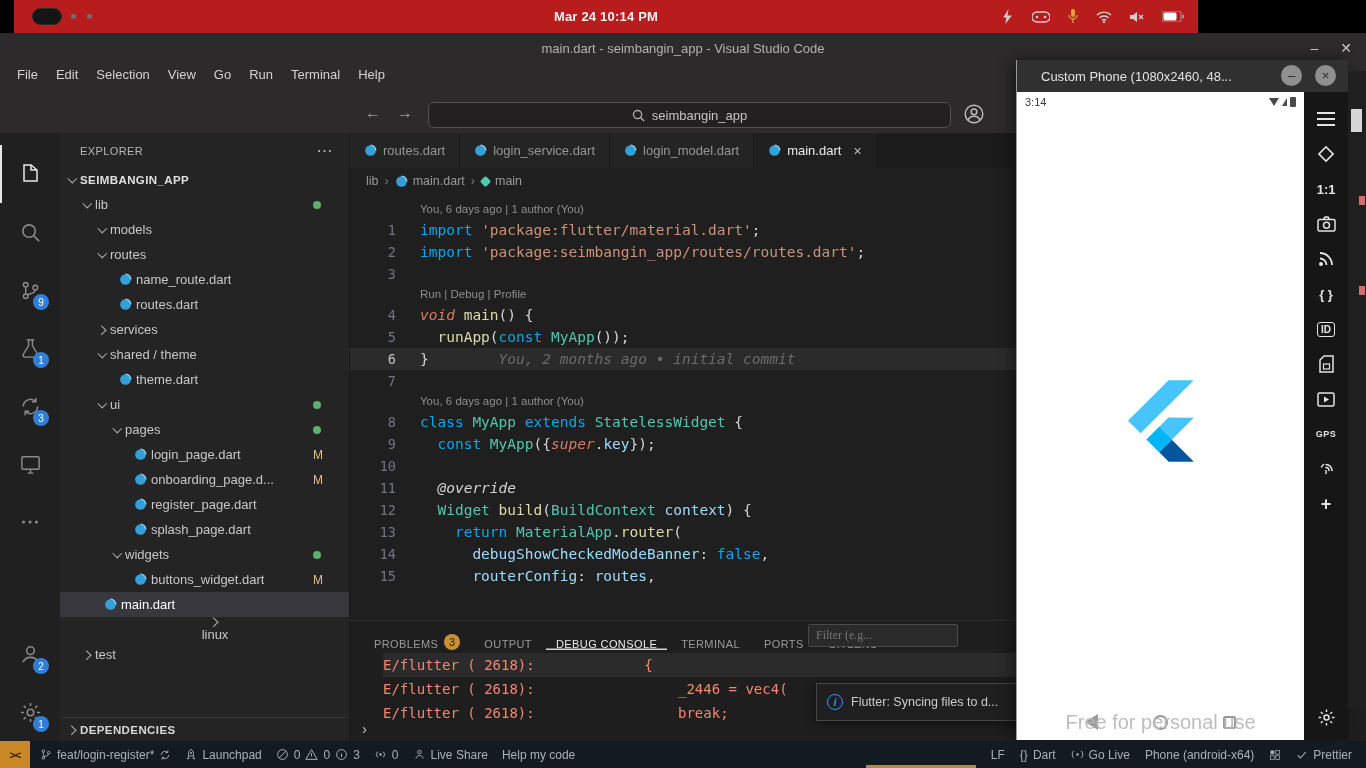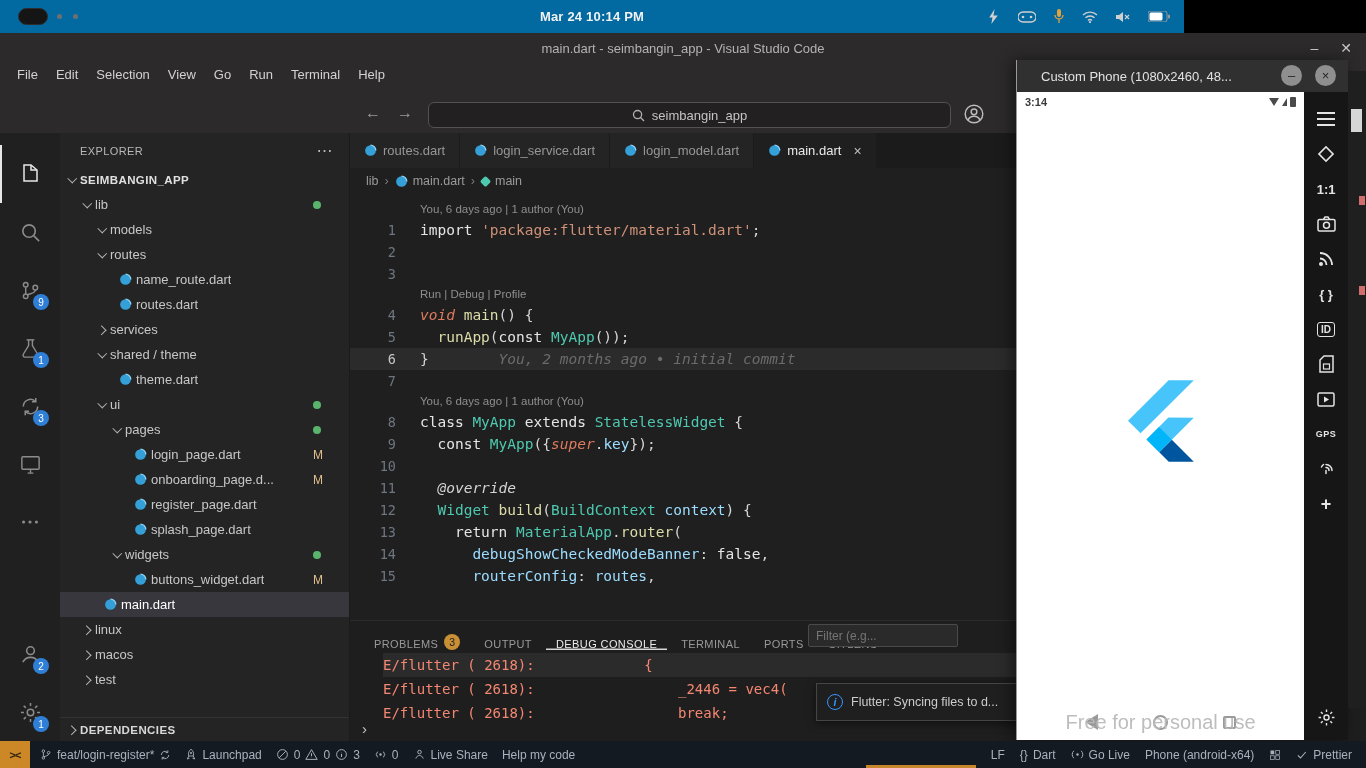--- a/index.html
+++ b/index.html
@@ -1,20 +1,20 @@
 <!DOCTYPE html>
 <html><head>
 <meta charset="utf-8">
 <style>
   *{margin:0;padding:0;box-sizing:border-box}
   html,body{width:1366px;height:768px;overflow:hidden}
   body{background:#000;font-family:"Liberation Sans",sans-serif;color:#ccc;position:relative}
 
   
-  .macos-bar{position:absolute;top:0;left:0;width:1184px;height:33px;background:#0369a1;display:flex;align-items:center;z-index:90}
+  .macos-bar{position:absolute;top:0;left:14px;width:1184px;height:33px;background:#b91c1c;display:flex;align-items:center;z-index:90}
   .macos-pill{position:absolute;left:18px;top:8px;width:30px;height:17px;border-radius:9px;background:#151515;border:1px solid #2c2c2c}
   .macos-dot{position:absolute;top:14px;width:5px;height:5px;border-radius:50%;background:#6f6f6f}
   .macos-clock{position:absolute;left:50%;transform:translateX(-50%);font-size:13px;font-weight:bold;color:#f2f2f2;letter-spacing:.2px}
   .macos-right{position:absolute;right:14px;top:0;height:33px;display:flex;align-items:center;gap:18px}
   .macos-right svg{display:block}
 
   
   .vscode{position:absolute;top:33px;left:0;width:1366px;height:735px;background:#1f1f1f;display:flex;flex-direction:column}
   .titlebar{height:30px;background:#2c2a2b;position:relative;display:flex;align-items:center;justify-content:center;flex:none}
   .titlebar-text{font-size:13px;color:#b3b3b3}
@@ -63,37 +63,37 @@
   .bc-sep{color:#7c7c7c}
   .sym-icon{width:9px;height:9px;background:#4ec9b0;display:inline-block;border-radius:2px;transform:rotate(45deg) scale(.9)}
 
   .code-scroll{flex:1;overflow:hidden;padding-top:6px;font-family:"DejaVu Sans Mono",monospace;position:relative}
   .lens-row{height:19px;line-height:19px;padding-left:70px;font-size:11.5px;color:#8e8e8e;font-family:"Liberation Sans",sans-serif}
   .code-row{height:22px;line-height:22px;display:flex;font-size:14.5px;white-space:pre}
   .code-row.current{background:rgba(255,255,255,.055)}
   .gutter{width:46px;text-align:right;color:#6e7681;flex:none;font-size:13.5px}
   .code-row.current .gutter{color:#c6c6c6}
   .code-content{padding-left:24px}
-  .tk-kw{color:#e5e5e5}
+  .tk-kw{color:#0ea5e9}
   .tk-kwit{color:#dd7a5e;font-style:italic}
   .tk-st{color:#ce9178}
   .tk-fn{color:#dcdcaa}
   .tk-ty{color:#4ec9b0}
   .tk-vr{color:#9cdcfe}
   .tk-pl{color:#d4d4d4}
   .tk-an{color:#d4d4d4;font-style:italic}
   .blame{color:#6b6b6b;font-style:italic;white-space:pre}
 
   
   .panel{height:121px;flex:none;border-top:1px solid #2b2b2b;display:flex;flex-direction:column;background:#1e1e1e;position:relative}
   .panel-tabs{height:29px;display:flex;align-items:center;gap:4px;padding-left:14px;flex:none}
   .panel-tab{display:flex;align-items:flex-end;gap:6px;padding:0 10px;height:100%;font-size:11px;letter-spacing:.4px;color:#9a9a9a}
   .panel-tab.active{color:#eceaea;box-shadow:inset 0 -1.5px 0 #d7d7d7}
   .panel-badge{min-width:16px;height:16px;border-radius:9px;background:#c98f35;color:#1e1e1e;font-size:10.5px;display:flex;align-items:center;justify-content:center;padding:0 4px}
-  .panel-filter{position:absolute;right:408px;top:3px;width:150px;height:23px;background:#2a2a2b;border:1px solid #4a4a4a;border-radius:2px;color:#9a9a9a;font-size:12px;padding:0 7px;font-family:Liberation Sans, sans-serif}
+  .panel-filter{position:absolute;right:408px;top:3px;width:150px;height:23px;background:#2a2a2b;border:1px solid #4a4a4a;border-radius:2px;color:#9a9a9a;font-size:12px;padding:0 7px;font-family:Liberation Serif, serif}
   .console{flex:1;padding:3px 0 0 33px;font-family:"DejaVu Sans Mono",monospace;font-size:14px;color:#f48771;overflow:hidden}
   .console-line{height:24px;line-height:24px;white-space:pre}
   .console-line.hl{background:rgba(255,255,255,.06)}
   .console-prompt{position:absolute;left:12px;bottom:4px;color:#c5c5c5;font-size:15px}
 
   
   .toast{position:absolute;left:816px;top:650px;width:300px;height:38px;background:#1f1f1f;border:1px solid #454545;box-shadow:0 2px 8px rgba(0,0,0,.5);display:flex;align-items:center;gap:8px;padding:0 10px;z-index:5}
   .info-ic{width:16px;height:16px;border-radius:50%;border:1.4px solid #3794ff;color:#3794ff;font-size:10.5px;display:flex;align-items:center;justify-content:center;font-style:italic;font-weight:bold;flex:none}
   .toast-text{font-size:12.5px;color:#cccccc;white-space:nowrap;overflow:hidden}
 
@@ -111,21 +111,21 @@
   .scroll-thumb{position:absolute;left:3px;top:38px;width:11px;height:23px;background:#d6d6d6}
   .ruler-mark{position:absolute;right:1px;width:6px;height:9px;background:#d16d6d}
 
   
   .emu{position:absolute;left:1016px;top:60px;width:332px;height:680px;z-index:50;border-left:1px solid #9a9a9a;box-shadow:-4px 0 14px rgba(0,0,0,.45)}
   .emu-title{height:32px;background:#303030;display:flex;align-items:center;padding-left:24px;position:relative}
   .emu-title-text{font-size:13px;color:#e2e2e2;white-space:nowrap;overflow:hidden}
   .emu-btn{position:absolute;top:5px;width:21px;height:21px;border-radius:50%;background:#8f8f8f;color:#262626;display:flex;align-items:center;justify-content:center;font-size:13px;line-height:1}
   .emu-body{display:flex;height:648px}
   .emu-screen{width:288px;background:#fff;position:relative;overflow:hidden}
-  .android-status{height:18px;display:flex;align-items:center;padding:2px 8px 0 8px;font-size:11px;color:#3a3a3a;font-weight:bold}
+  .android-status{height:18px;display:flex;align-items:center;padding:2px 8px 0 8px;font-size:11px;color:#3a3a3a;font-weight:normal}
   .as-icons{margin-left:auto;display:flex;align-items:center;gap:3px}
   .tri{width:0;height:0;border-left:5px solid transparent;border-bottom:8px solid #4a4a4a}
   .wifi-fan{width:0;height:0;border-left:5px solid transparent;border-right:5px solid transparent;border-top:8px solid #4a4a4a}
   .batt{width:6px;height:10px;background:#4a4a4a;border-radius:1px}
   .flutter-logo{position:absolute;left:50%;top:288px;transform:translateX(-50%)}
   .emu-nav{position:absolute;bottom:10px;left:0;width:100%;display:flex;justify-content:space-around;align-items:center;padding:0 40px}
   .nav-back{width:0;height:0;border-top:8px solid transparent;border-bottom:8px solid transparent;border-right:13px solid #9a9a9a}
   .nav-home{width:15px;height:15px;border:2.5px solid #9a9a9a;border-radius:50%}
   .nav-recent{width:13px;height:13px;border:2.5px solid #9a9a9a;border-radius:2px}
   .watermark{position:absolute;bottom:6px;left:0;width:100%;text-align:center;font-size:20px;color:rgba(185,185,185,.95);white-space:nowrap}
@@ -413,27 +413,23 @@
           </div>
           <div class="tree-row selected" style="padding-left: 44px;">
             <span class="dart-ic" style="margin-left: 0px;">
               <svg width="13" height="13" viewBox="0 0 16 16">
                 <circle cx="8" cy="8" r="6.6" fill="#35a0d8"></circle>
                 <path d="M8 1.4A6.6 6.6 0 0 1 14.6 8" stroke="#8fd4f5" stroke-width="1.6" fill="none"></path>
               </svg>
             </span>
             <span class="tree-label">main.dart</span>
           </div>
-          <div class="tree-row" style="padding-left: 21px;">
+          <div class="tree-row" style="padding-left: 21px; flex-direction: column;">
             <span class="chev right"></span>
             <span class="tree-label">linux</span>
-          </div>
-          <div class="tree-row" style="padding-left: 21px;">
-            <span class="chev right"></span>
-            <span class="tree-label">macos</span>
           </div>
           <div class="tree-row" style="padding-left: 21px;">
             <span class="chev right"></span>
             <span class="tree-label">test</span>
           </div>
         </div>
       <div class="deps-row">
         <span class="chev right"></span>
         <span>DEPENDENCIES</span>
       </div>
@@ -495,21 +491,21 @@
           </span>
           <span class="bc-sep">›</span>
           <span class="bc-item">
             <span class="sym-icon"></span>
             <span>main</span>
           </span>
         </div>
       <div class="code-scroll">
           <div class="lens-row">You, 6 days ago | 1 author (You)</div>
           <div class="code-row"><span class="gutter">1</span><span class="code-content"><span class="tk-kw">import</span><span class="tk-pl"> </span><span class="tk-st">'package:flutter/material.dart'</span><span class="tk-pl">;</span></span></div>
-          <div class="code-row"><span class="gutter">2</span></div>
+          <div class="code-row"><span class="gutter">2</span><span class="code-content"><span class="tk-kw">import</span><span class="tk-pl"> </span><span class="tk-st">'package:seimbangin_app/routes/routes.dart'</span><span class="tk-pl">;</span></span></div>
           <div class="code-row"><span class="gutter">3</span><span class="code-content"></span></div>
           <div class="lens-row">Run | Debug | Profile</div>
           <div class="code-row"><span class="gutter">4</span><span class="code-content"><span class="tk-kwit">void</span><span class="tk-pl"> </span><span class="tk-fn">main</span><span class="tk-pl">() {</span></span></div>
           <div class="code-row"><span class="gutter">5</span><span class="code-content"><span class="tk-pl">  </span><span class="tk-fn">runApp</span><span class="tk-pl">(</span><span class="tk-kw">const</span><span class="tk-pl"> </span><span class="tk-ty">MyApp</span><span class="tk-pl">());</span></span></div>
           <div class="code-row current"><span class="gutter">6</span><span class="code-content"><span class="tk-pl">}</span><span class="blame">        You, 2 months ago • initial commit</span></span></div>
           <div class="code-row"><span class="gutter">7</span><span class="code-content"></span></div>
           <div class="lens-row">You, 6 days ago | 1 author (You)</div>
           <div class="code-row"><span class="gutter">8</span><span class="code-content"><span class="tk-kw">class</span><span class="tk-pl"> </span><span class="tk-ty">MyApp</span><span class="tk-pl"> </span><span class="tk-kw">extends</span><span class="tk-pl"> </span><span class="tk-ty">StatelessWidget</span><span class="tk-pl"> {</span></span></div>
           <div class="code-row"><span class="gutter">9</span><span class="code-content"><span class="tk-pl">  </span><span class="tk-kw">const</span><span class="tk-pl"> </span><span class="tk-ty">MyApp</span><span class="tk-pl">({</span><span class="tk-kwit">super</span><span class="tk-pl">.</span><span class="tk-vr">key</span><span class="tk-pl">});</span></span></div>
           <div class="code-row"><span class="gutter">10</span><span class="code-content"></span></div>

